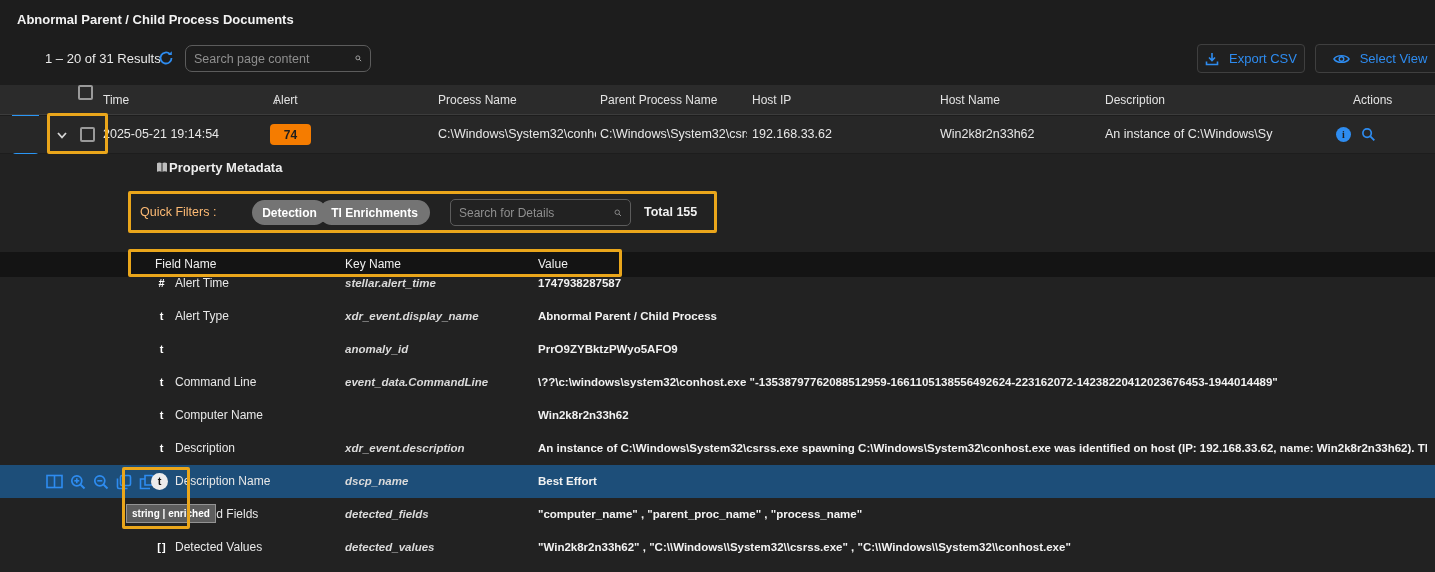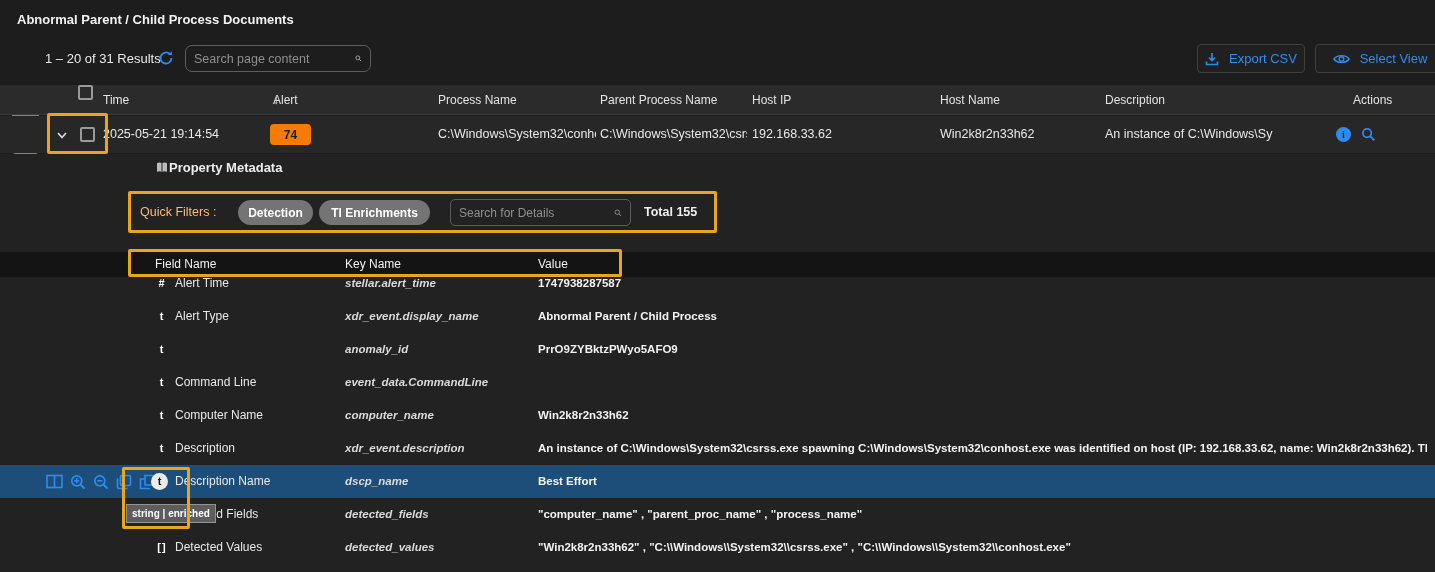--- a/index.html
+++ b/index.html
@@ -74,21 +74,21 @@
   
   .detail-panel { left:0; top:154px; width:1435px; height:418px; background:#222222; }
   .pm-title { left:155px; top:156px; height:22px; display:flex; align-items:center; gap:0;
               font-size:13px; font-weight:bold; color:#ededed; }
   .qf-label { left:140px; top:199px; line-height:26px; font-size:12.5px; color:#fdba74; }
   .pill {
     position:absolute; top:200px; height:25px; border-radius:13px; background:#747474;
     color:#fff; font-weight:bold; font-size:12px; display:flex; align-items:center;
     justify-content:center; cursor:pointer;
   }
-  .pill-detection { left:238px; width:75px; }
+  .pill-detection { left:252px; width:75px; }
   .pill-ti { left:319px; width:111px;text-align:center; }
   .qf-search {
     left:450px; top:199px; width:181px; height:27px; border:1px solid #5c5c5c; border-radius:5px;
     display:flex; align-items:center; padding:0 8px; background:transparent;
   }
   .qf-search input { flex:1; background:transparent; border:none; outline:none; color:#dcdcdc; font-family:inherit; font-size:12px; }
   .qf-search input::placeholder { color:#8f8f8f; }
   .qf-total { left:644px; top:199px; line-height:27px; font-weight:bold; font-size:12.5px; color:#f0f0f0; }
 
   .meta-header { left:0; top:252px; width:1435px; height:25px; background:#141414; }
@@ -253,27 +253,27 @@
       <span class="type-icon">t</span>
       <span class="k-name">anomaly_id</span>
       <span class="v-val">PrrO9ZYBktzPWyo5AFO9</span>
     </div>
 
     <div class="meta-row">
 
       <span class="type-icon">t</span>
       <span class="f-name">Command Line</span>
       <span class="k-name">event_data.CommandLine</span>
+      <span class="v-val">\??\c:\windows\system32\conhost.exe "-13538797762088512959-1661105138556492624-223162072-14238220412023676453-1944014489"</span>
     </div>
 
     <div class="meta-row">
 
       <span class="type-icon">t</span>
       <span class="f-name">Computer Name</span>
-      <span class="k-name">computer_name</span>
       <span class="v-val">Win2k8r2n33h62</span>
     </div>
 
     <div class="meta-row">
 
       <span class="type-icon">t</span>
       <span class="f-name">Description</span>
       <span class="k-name">xdr_event.description</span>
       <span class="v-val">An instance of C:\Windows\System32\csrss.exe spawning C:\Windows\System32\conhost.exe was identified on host (IP: 192.168.33.62, name: Win2k8r2n33h62). This detection was trig...</span>
     </div>

